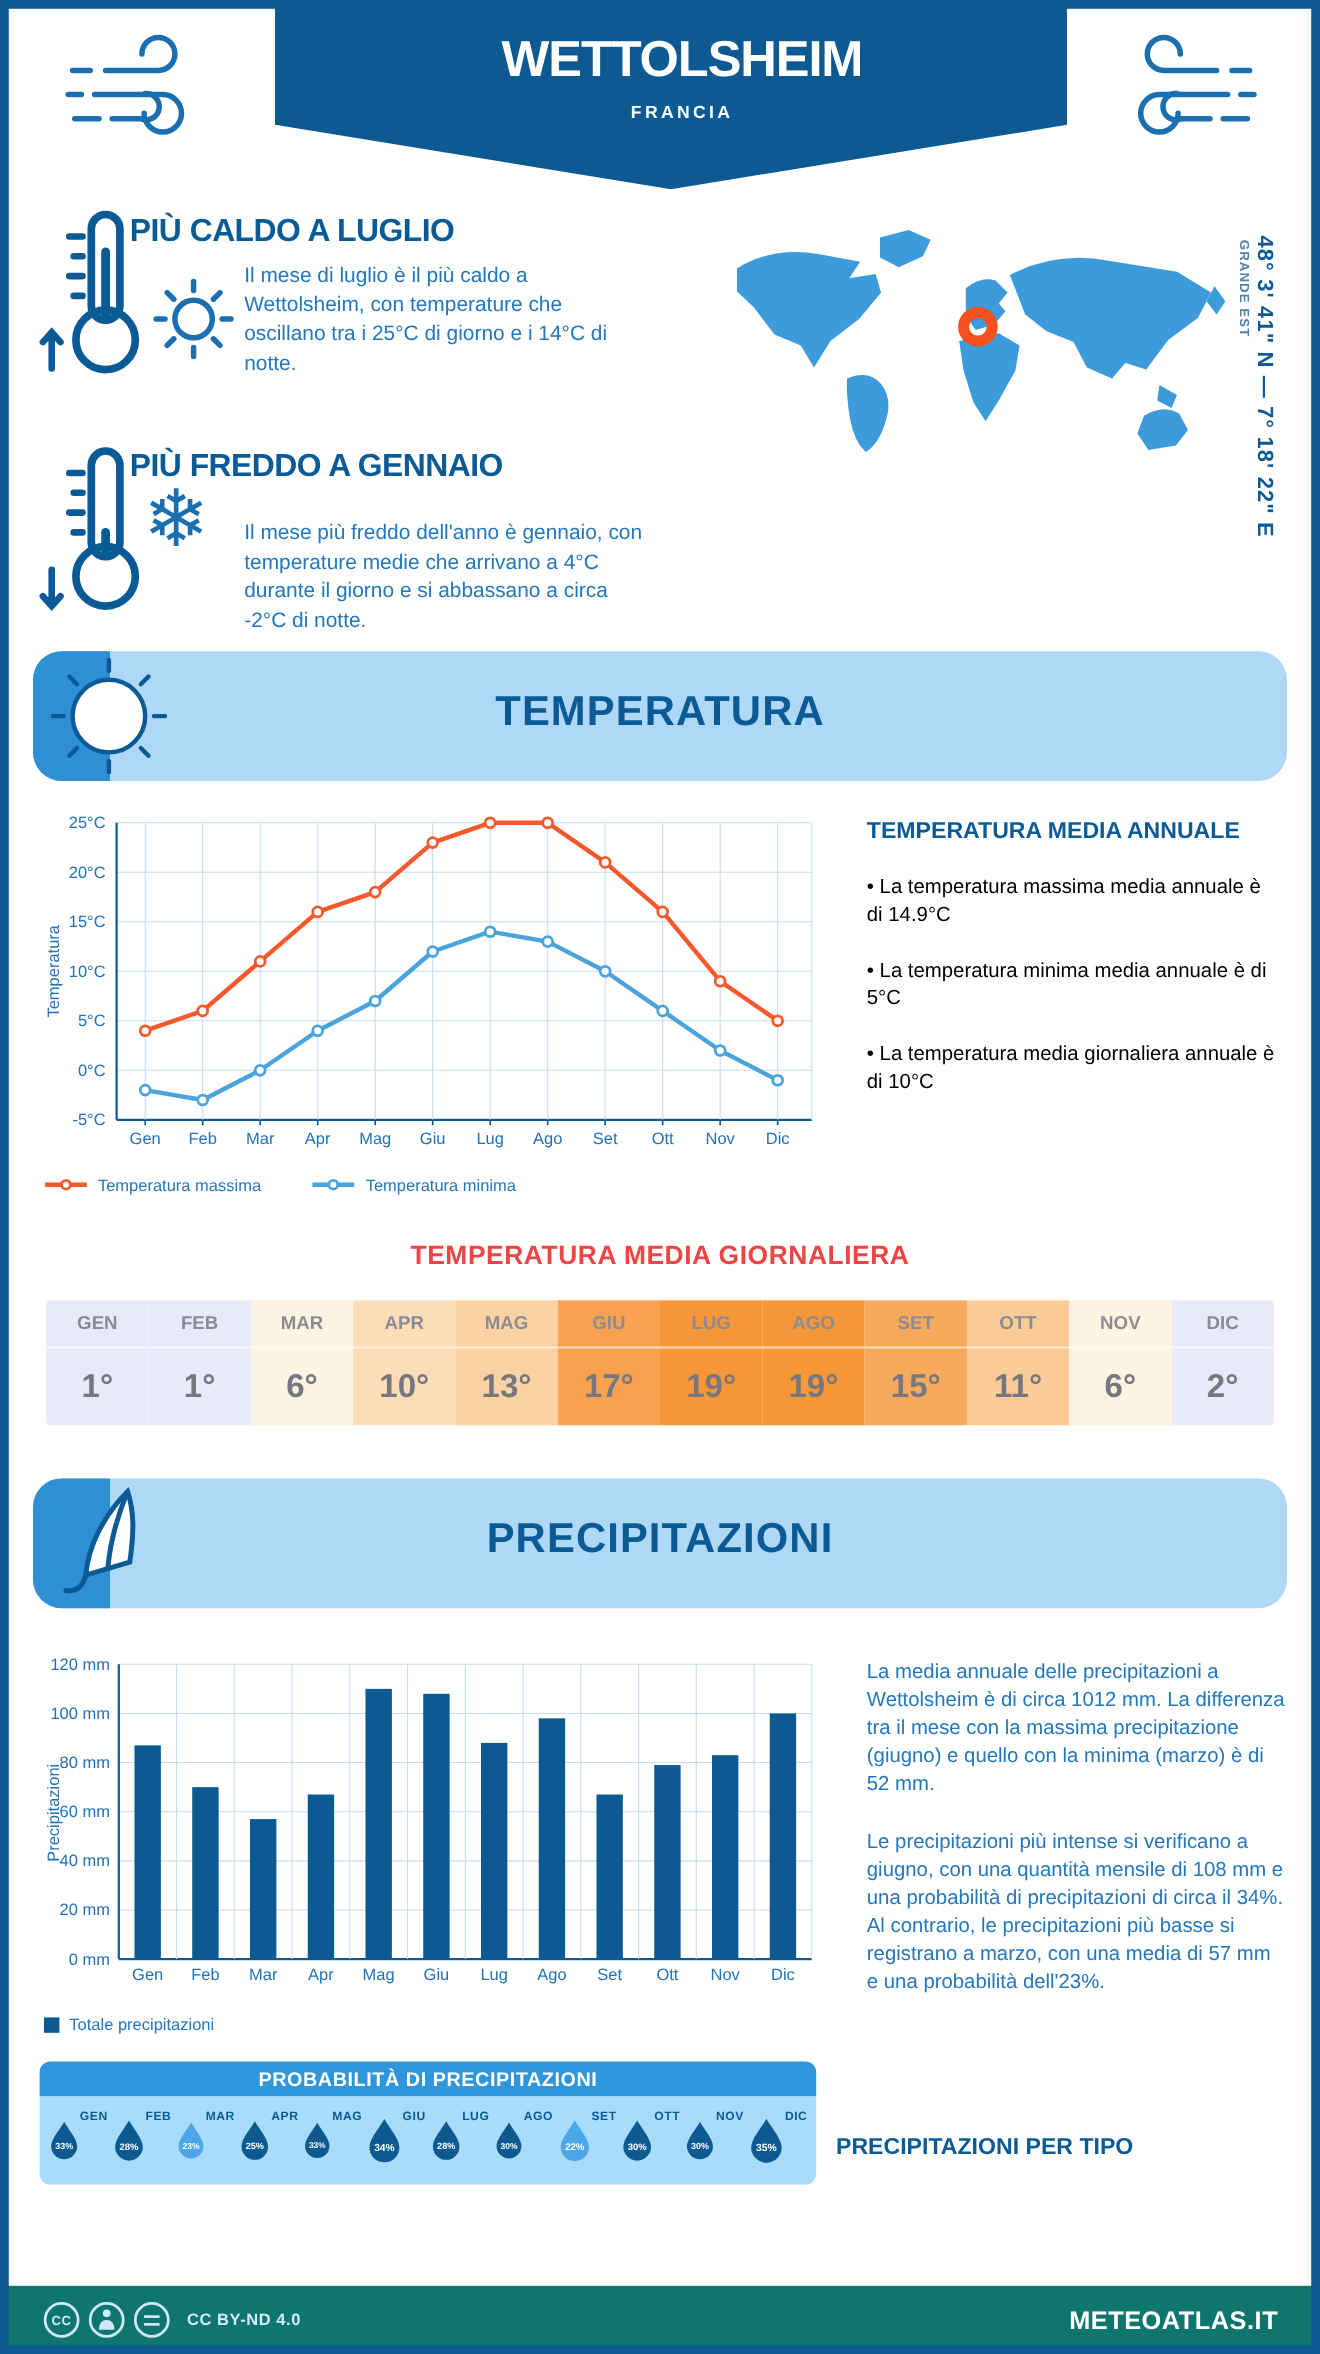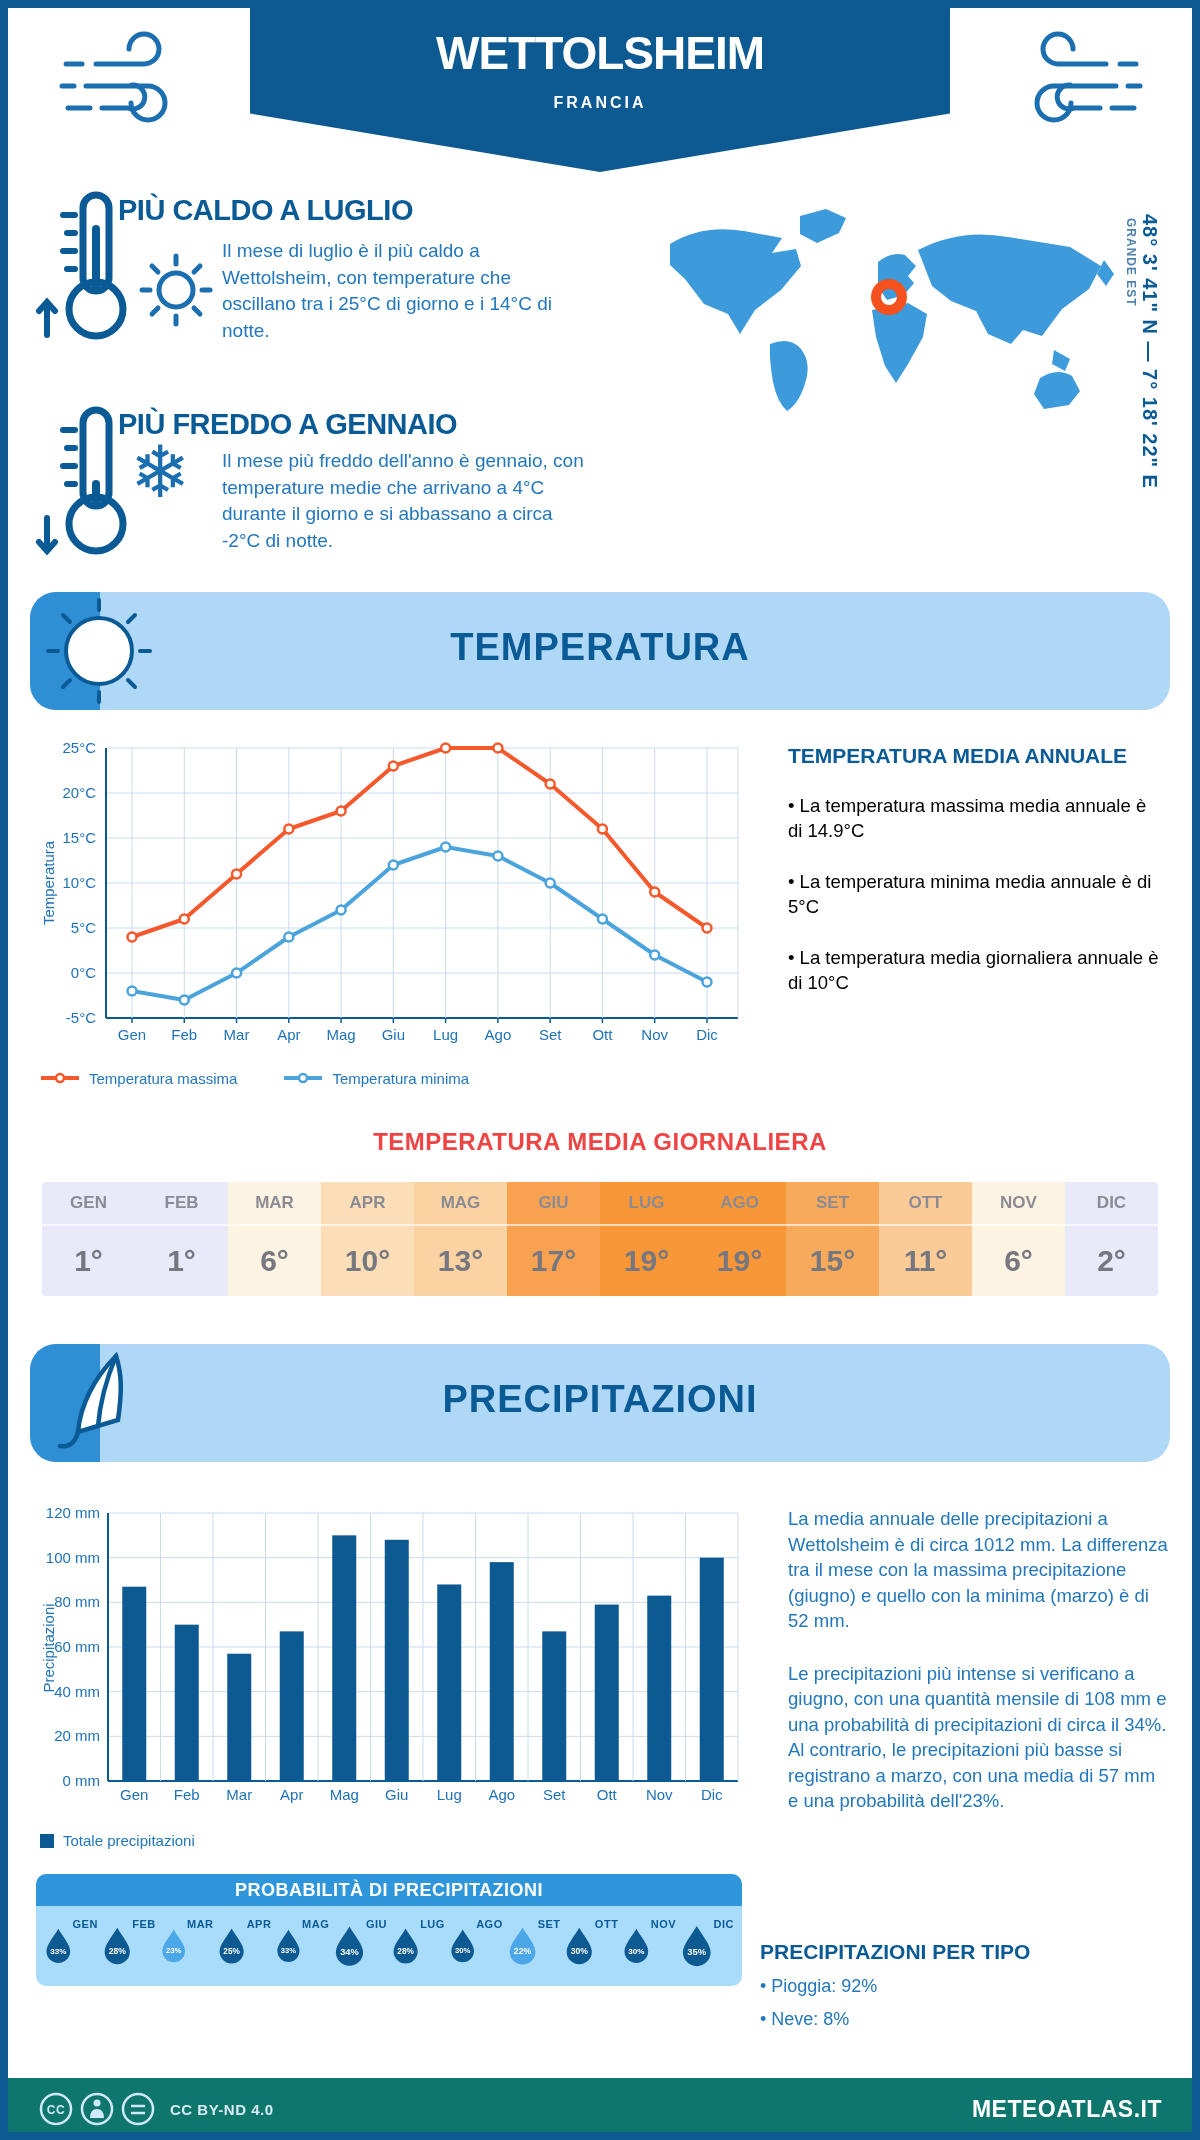--- a/index.html
+++ b/index.html
@@ -2,21 +2,21 @@
 <html><head>
 <meta charset="utf-8">
 <style>
   html,body{margin:0;padding:0;background:#fff;}
   .page{position:relative;width:1200px;height:2140px;background:#fff;
         font-family:"Liberation Sans",sans-serif;overflow:hidden;}
   .frame{position:absolute;inset:0;border:8px solid #0D5A93;pointer-events:none;z-index:50;}
 
   
   .title-banner{position:absolute;left:250px;top:0;width:700px;height:172px;background:#0D5A93;
-    clip-path:polygon(0 0,100% 0,100% 66%,50% 100%,0 66%);text-align:center;color:#fff;z-index:5;}
+    clip-path:polygon(0 0,100% 0,100% 66%,50% 100%,0 66%);text-align:center;color:#fff;z-index:5;padding-left:20px;}
   .title-banner h1{margin:26px 0 0;font-size:46px;letter-spacing:-1px;}
   .title-banner .sub{margin-top:14px;font-size:16px;letter-spacing:3px;font-weight:bold;}
   .wind{position:absolute;top:26px;}
   .wind.left{left:52px;}
   .wind.right{left:965px;transform:scaleX(-1);}
 
   
   .hl-head{position:absolute;left:118px;font-size:29px;font-weight:bold;color:#0A5A96;letter-spacing:-.5px;}
   .hl-text{position:absolute;left:222px;font-size:19px;color:#2377BC;line-height:1.4;}
   .snow{position:absolute;left:130px;top:436px;font-size:72px;color:#1B6FB0;line-height:1;}
@@ -130,21 +130,21 @@
     <circle cx="63" cy="126" r="27" stroke-width="7"></circle>
     <line x1="63" y1="86" x2="63" y2="104" stroke-width="8"></line>
     <line x1="30" y1="32" x2="42" y2="32" stroke-width="6"></line>
       <line x1="34" y1="50" x2="42" y2="50" stroke-width="6"></line>
     <line x1="30" y1="68" x2="42" y2="68" stroke-width="6"></line>
       <line x1="34" y1="86" x2="42" y2="86" stroke-width="6"></line>
     <path d="M14 120 V152 M6 144 l8 9 8 -9" stroke-width="6"></path>
   </svg>
   <div class="hl-head" style="top:408px">PIÙ FREDDO A GENNAIO</div>
   <div class="snow">❄</div>
-  <div class="hl-text" style="top:448px;width:368px">Il mese più freddo dell'anno è gennaio, con temperature medie che arrivano a 4°C durante il giorno e si abbassano a circa -2°C di notte.</div>
+  <div class="hl-text" style="top:472px;width:368px">Il mese più freddo dell'anno è gennaio, con temperature medie che arrivano a 4°C durante il giorno e si abbassano a circa -2°C di notte.</div>
 
   <svg style="position:absolute;left:652px;top:200px" width="492" height="232" viewBox="0 0 492 232">
     <g fill="#3D9BDC">
       <path d="M148 16 l26 -7 20 9 -7 15 -22 10 -17 -9 z"></path>
       <path d="M18 44 q32 -20 74 -13 l38 7 -10 15 24 -4 5 17 -20 24 -26 20 -15 24 -12 -20 -24 -10 -19 -25 -15 -14 z"></path>
       <path d="M118 144 q20 -8 31 5 q10 13 5 31 q-6 23 -19 31 q-10 -9 -14 -29 q-4 -23 -3 -38 z"></path>
       <path d="M226 62 q14 -11 27 -7 l11 11 -8 10 6 7 -10 12 -17 5 -9 -13 z"></path>
       <path d="M220 110 l36 -7 19 11 -4 23 -15 27 -12 19 -11 -17 -9 -29 z"></path>
       <path d="M266 50 q42 -22 90 -13 l62 10 31 19 -12 23 -27 20 -20 27 -19 -6 -12 14 -23 -10 -12 -23 -25 -10 -19 -15 z"></path>
       <path d="M402 150 l16 9 -5 12 -13 -7 z"></path>
@@ -510,24 +510,20 @@
             <path d="M23 3 C17 14 4 28 4 39 a19 19 0 0 0 38 0 C42 28 29 14 23 3 Z" fill="#0D5A93"></path>
             <text x="23" y="43" text-anchor="middle" fill="#fff" font-size="13" font-weight="bold">35%</text>
           </svg>
           <div class="drop-month">DIC</div>
         </div>
       </div>
   </div>
 
   <div class="tipo">
     <h3>PRECIPITAZIONI PER TIPO</h3>
-    <div id="tipo-bullets">
-        <p>• Pioggia: 92%</p>
-        <p>• Neve: 8%</p>
-      </div>
   </div>
 
   <div class="footer">
     <div class="lic">
       <svg width="118" height="40" viewBox="0 0 118 40" fill="none" stroke="#CFE8FB" stroke-width="2.5">
         <g>
           <circle cx="18" cy="20" r="15"></circle>
           <text x="18" y="25" text-anchor="middle" fill="#CFE8FB" stroke="none" font-size="12" font-weight="bold">CC</text>
         </g>
         <g>

